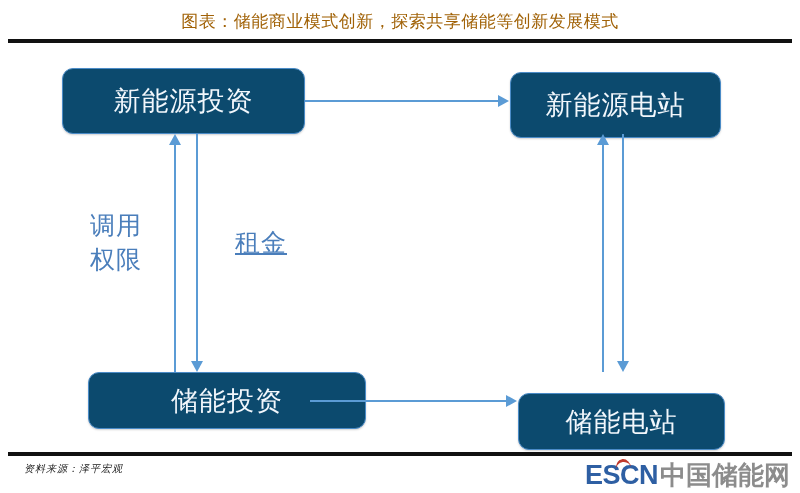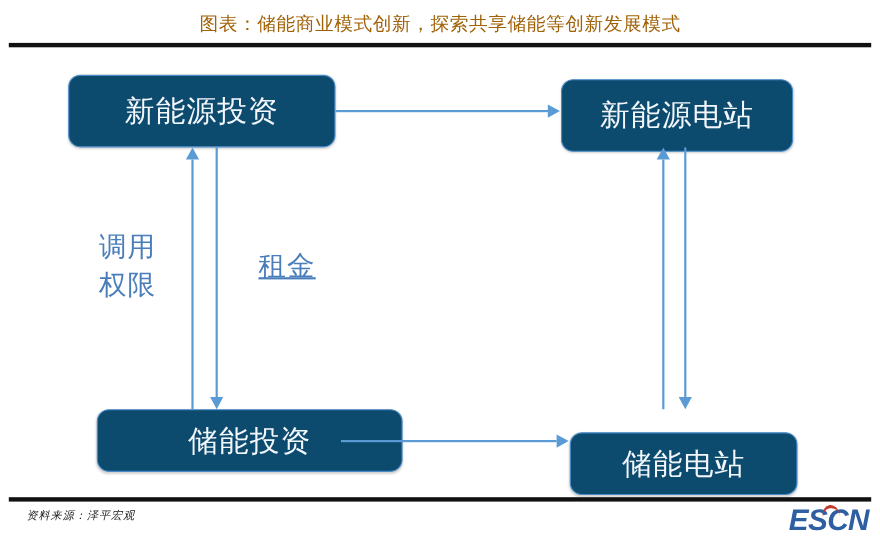--- a/index.html
+++ b/index.html
@@ -135,21 +135,20 @@
     display: flex;
     align-items: baseline;
     font-family: "Liberation Sans", "DejaVu Sans", sans-serif;
   }
   .logo-escn {
     position: relative;
     font-size: 27px;
     font-weight: bold;
     color: #2E5FA3;
     letter-spacing: -0.5px;
-    font-style: italic;
     text-align: right;
   }
   .logo-arc {
     position: absolute;
     left: 30px;
     top: 1px;
     width: 16px;
     height: 8px;
     border-top: 3px solid #C0392B;
     border-radius: 50% 50% 0 0 / 100% 100% 0 0;
@@ -204,15 +203,16 @@
 
   <div class="edge-label" id="label-dispatch">调用
 权限</div>
   <div class="edge-label" id="label-rent">租金</div>
 
   <div class="rule-bottom"></div>
   <div class="source">资料来源：泽平宏观</div>
   <div class="logo">
     <span class="logo-escn">ESCN</span>
     <span class="logo-arc"></span>
+    <span class="logo-cn">中国储能网</span>
   </div>
 
 </div>
 
 </body></html>

